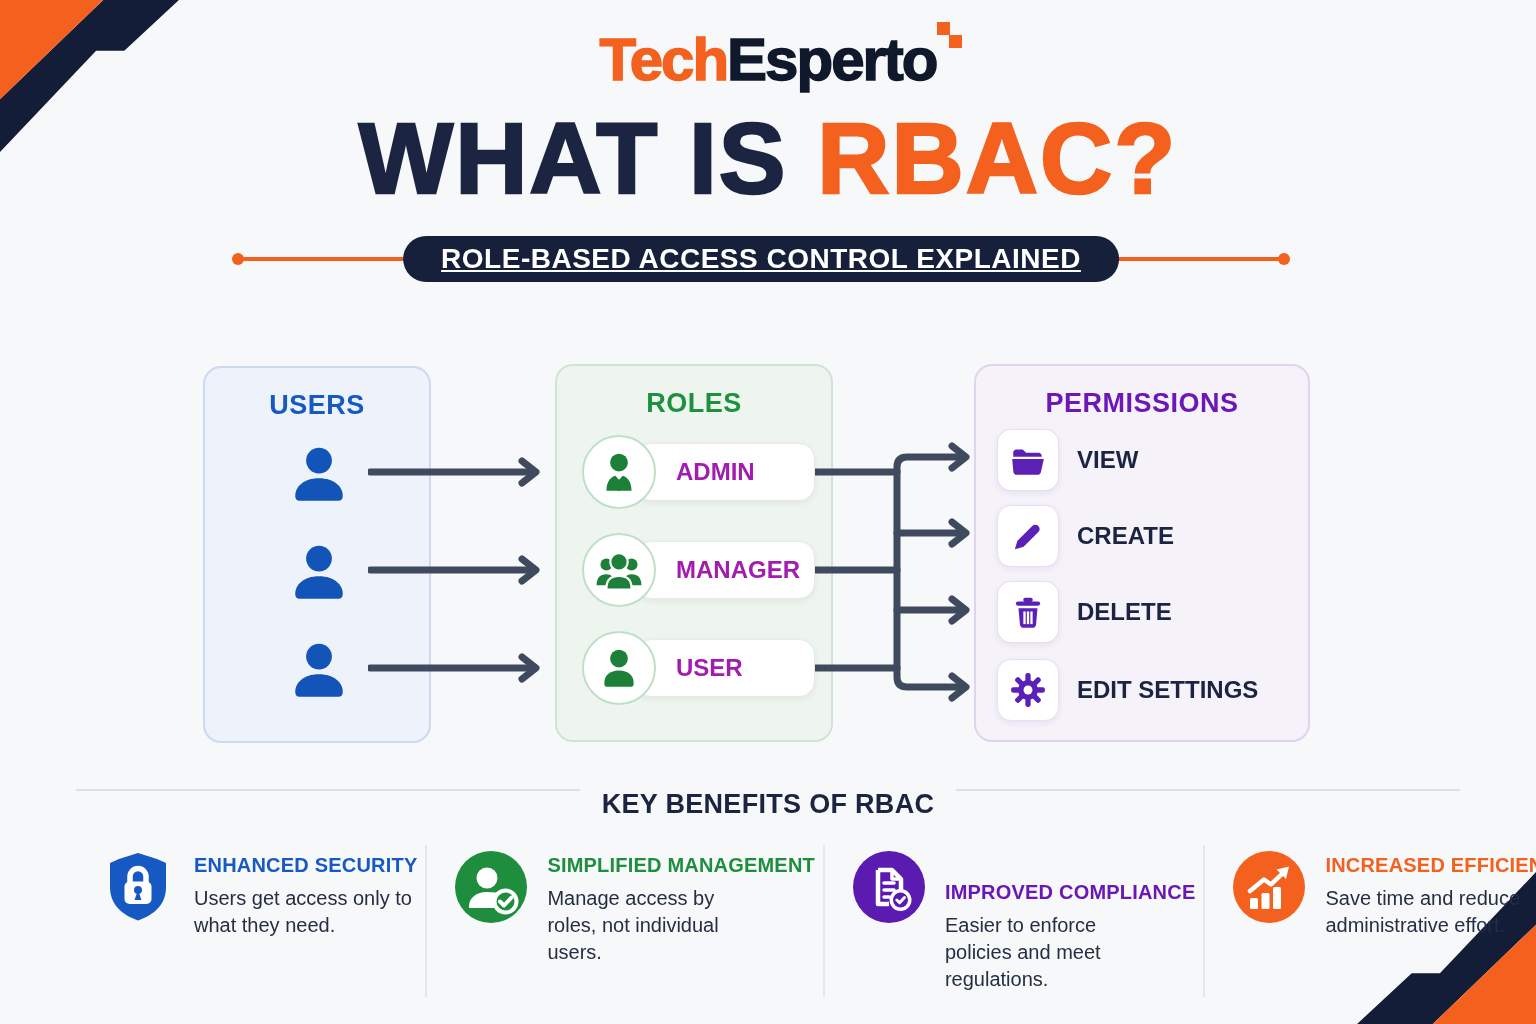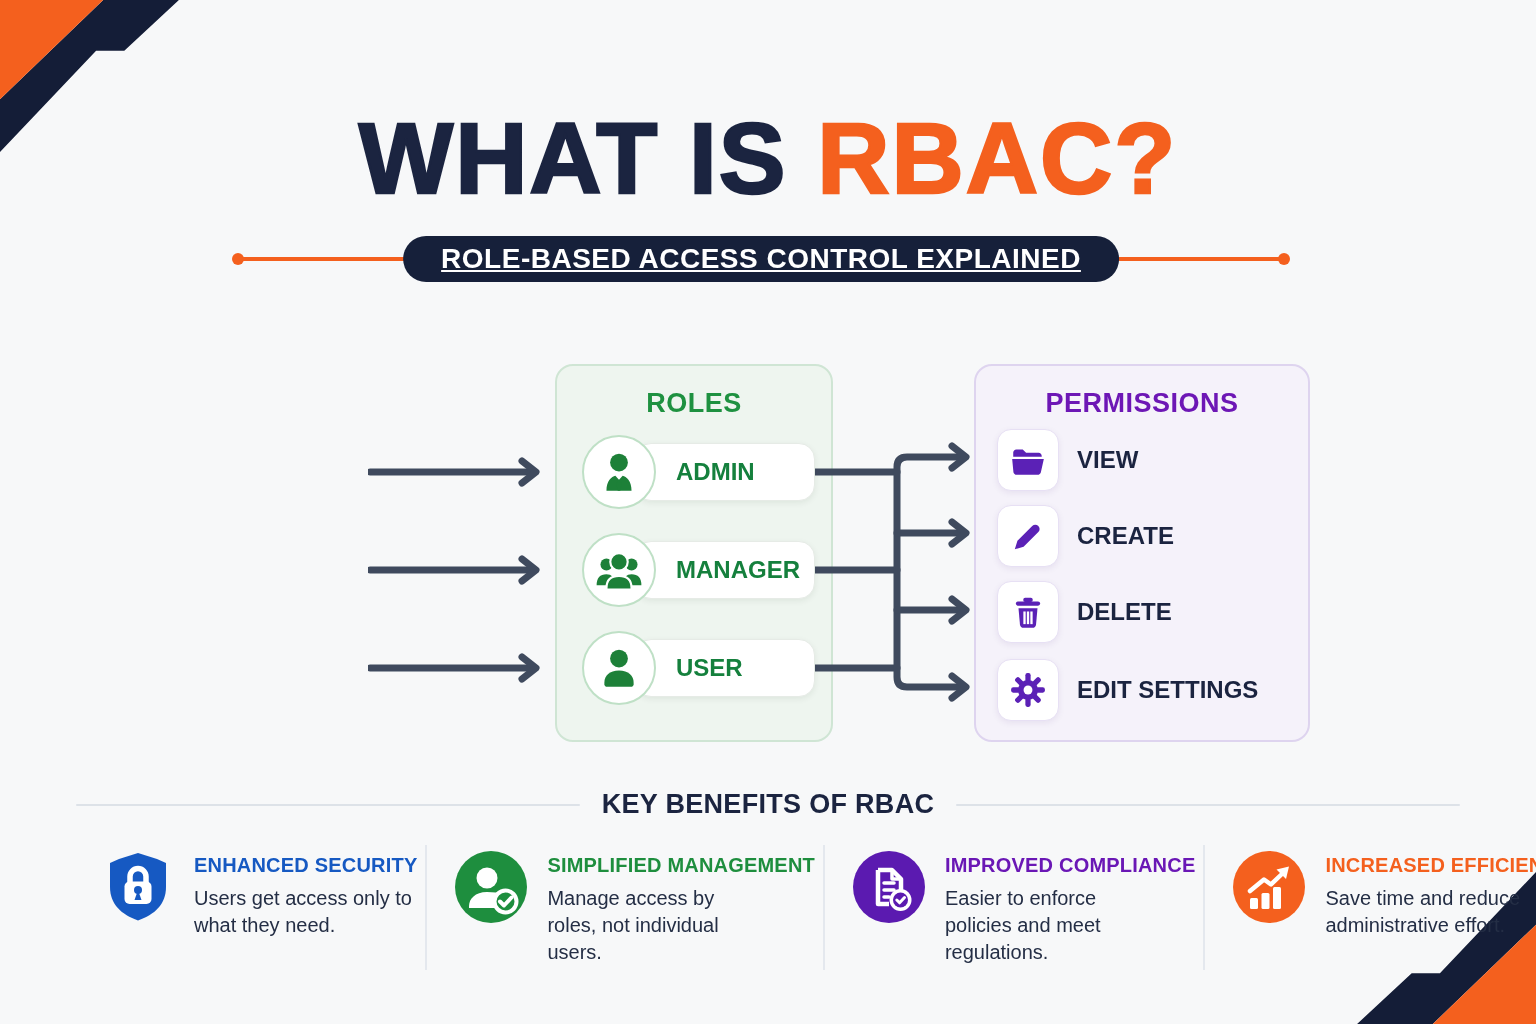--- a/index.html
+++ b/index.html
@@ -49,70 +49,92 @@
   .panel-users .panel-title { color:#1659c2; }
   .panel-roles .panel-title { color:#1e9140; }
   .panel-perms .panel-title { color:#6d17b5; }
 
   .user-icon { position:absolute; left:81px; width:66px; height:66px; }
 
   .role-circle { position:absolute; left:25px; width:74px; height:74px; border-radius:50%;
     background:#ffffff; border:2.5px solid #bfe0c6; display:flex; align-items:center; justify-content:center; z-index:2; }
   .role-pill { position:absolute; left:78px; width:180px; height:58px; background:#ffffff;
     border:1px solid #e6ebe6; border-radius:16px; box-shadow:0 2px 6px rgba(20,40,20,0.07);
-    display:flex; align-items:center; padding-left:40px; font-size:24px; font-weight:700; color:#15803d; z-index:1; }
+    display:flex; align-items:center; padding-left:40px; font-size:24px; font-weight:700; color:#a21caf; z-index:1; }
 
   .perm-tile { position:absolute; left:21px; width:62px; height:62px; background:#ffffff;
     border:1.5px solid #e7e0f4; border-radius:14px; box-shadow:0 2px 6px rgba(60,30,110,0.08);
     display:flex; align-items:center; justify-content:center; }
   .perm-label { position:absolute; left:101px; height:62px; display:flex; align-items:center;
     font-size:24px; font-weight:700; color:#1b2440; white-space:nowrap; }
 
   .connector { position:absolute; }
 
   
-  .benefits-rule { position:absolute; top:789px; left:76px; width:1384px; display:flex; align-items:center; gap:22px; }
+  .benefits-rule { position:absolute; top:789px; left:76px; width:1384px; display:flex; align-items:flex-start; gap:22px; }
   .rule-line { flex:1; height:2px; background:#dde2e8; border-radius:1px; }
   .rule-text { font-size:27px; font-weight:700; color:#1b2440; letter-spacing:0.3px; white-space:nowrap; }
 
   .benefits { position:absolute; top:845px; left:70px; width:1396px; display:flex; }
   .benefit { flex:1; display:flex; gap:18px; align-items:flex-start; padding:4px 8px 4px 26px; }
   .benefit:first-child { padding-left:30px; }
   .benefit + .benefit { border-left:2px solid #e4e8ee; }
   .benefit-icon { flex:none; width:76px; height:76px; }
   .benefit-text { padding-top:5px; }
   .benefit-title { font-size:20px; font-weight:700; margin-bottom:8px; letter-spacing:0.2px; white-space:nowrap; }
   .benefit-desc { font-size:20px; color:#242e45; line-height:1.35; max-width:218px; }
-  .c-blue { color:#1659c2; } .c-green { color:#1e8e3e; } .c-purple { color:#6a17b5; } .c-orange { color:#f4601e; }
+  .c-blue { color:#1659c2; } .c-green { color:#1e8e3e; } .c-purple { color:#6a17b5;margin-top:27px; } .c-orange { color:#f4601e; }
 </style>
 </head>
 <body>
 
 <div class="page">
 
   <div class="corner tl">
     <div class="navy"></div>
     <div class="orange"></div>
   </div>
   <div class="corner br">
     <div class="navy"></div>
     <div class="orange"></div>
   </div>
 
+  <div class="logo-wrap">
+    <div class="logo">
+      <span class="logo-tech">Tech</span><span class="logo-esperto">Esperto</span>
+      <span class="logo-px px1"></span>
+      <span class="logo-px px2"></span>
+    </div>
+  </div>
 
   <div class="title"><span>WHAT IS </span><span class="accent">RBAC?</span></div>
 
   <div class="badge-row">
     <div class="badge-line"></div>
     <div class="badge-dot left"></div>
     <div class="badge-dot right"></div>
     <div class="badge-pill">ROLE-BASED ACCESS CONTROL EXPLAINED</div>
   </div>
 
 
+  <div class="panel panel-users">
+    <div class="panel-title">USERS</div>
+    <svg class="user-icon" style="top:73px" viewBox="0 0 64 64">
+      <circle cx="32" cy="19" r="12.5" fill="#1254b8"></circle>
+      <path d="M32,36 C17,36 9,44.5 9,52.5 L9,54 C9,56.2 10.8,58 13,58 L51,58 C53.2,58 55,56.2 55,54 L55,52.5 C55,44.5 47,36 32,36 Z" fill="#1254b8"></path>
+    </svg>
+    <svg class="user-icon" style="top:171px" viewBox="0 0 64 64">
+      <circle cx="32" cy="19" r="12.5" fill="#1254b8"></circle>
+      <path d="M32,36 C17,36 9,44.5 9,52.5 L9,54 C9,56.2 10.8,58 13,58 L51,58 C53.2,58 55,56.2 55,54 L55,52.5 C55,44.5 47,36 32,36 Z" fill="#1254b8"></path>
+    </svg>
+    <svg class="user-icon" style="top:269px" viewBox="0 0 64 64">
+      <circle cx="32" cy="19" r="12.5" fill="#1254b8"></circle>
+      <path d="M32,36 C17,36 9,44.5 9,52.5 L9,54 C9,56.2 10.8,58 13,58 L51,58 C53.2,58 55,56.2 55,54 L55,52.5 C55,44.5 47,36 32,36 Z" fill="#1254b8"></path>
+    </svg>
+  </div>
 
   <div class="panel panel-roles">
     <div class="panel-title">ROLES</div>
 
     <div class="role-circle" style="top:69px">
       <svg width="46" height="46" viewBox="0 0 44 44">
         <circle cx="22" cy="13" r="8.5" fill="#1d8038"></circle>
         <path d="M10,40 C10,30 15,26.5 18.5,25.5 L22,29.5 L25.5,25.5 C29,26.5 34,30 34,40 Z" fill="#1d8038"></path>
         <path d="M22,29.5 L24.6,32.5 L23.2,40 L20.8,40 L19.4,32.5 Z" fill="#1d8038"></path>
       </svg>

